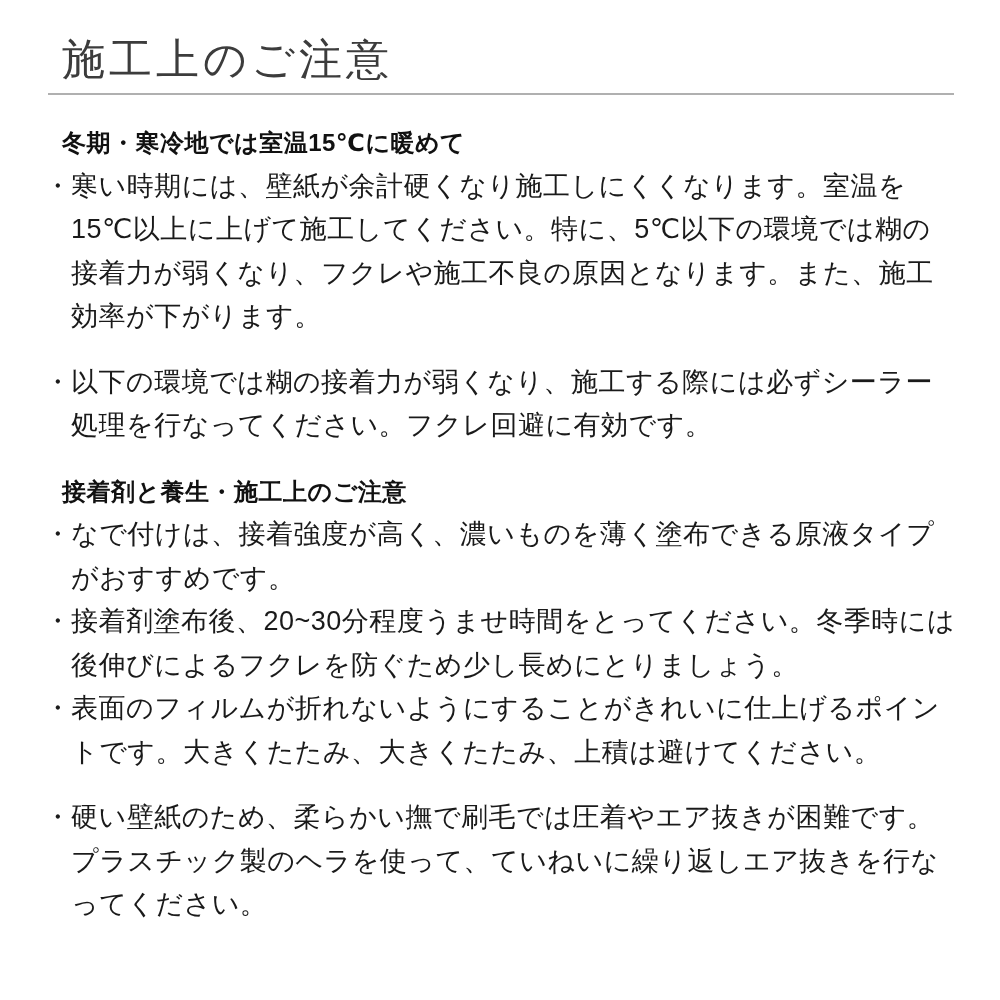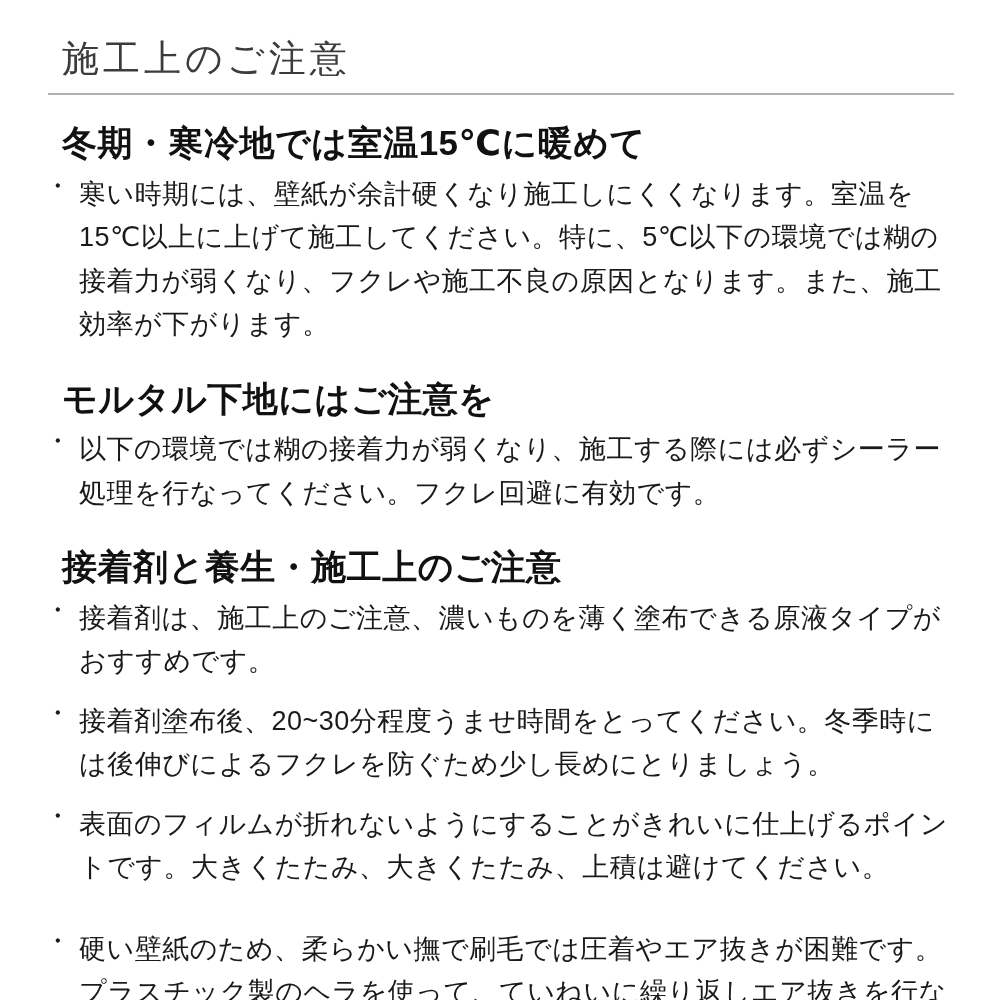--- a/index.html
+++ b/index.html
@@ -14,41 +14,41 @@
     color: #1a1a1a;
     box-sizing: border-box;
   }
   .page {
     box-sizing: border-box;
     width: 1000px;
     min-height: 1000px;
     padding: 32px 44px 40px 42px;
   }
   .doc-title {
-    font-size: 37px;
+    font-size: 43px;
     font-weight: 400;
     color: #3c3c3c;
     letter-spacing: 4px;
     margin: 6px 0 0 20px;
     line-height: 42px;
   }
   .title-divider {
     border: none;
     border-top: 2px solid #b0b0b0;
     margin: 13px 2px 0 6px;
     height: 0;
   }
   .section {
     margin-top: 22px;
   }
   .section:first-of-type {
     margin-top: 26px;
   }
   .section-heading {
-    font-size: 35px;
+    font-size: 24px;
     font-weight: 700;
     color: #111111;
     margin: 0 0 0 20px;
     line-height: 43.5px;
     letter-spacing: 0.5px;
   }
   .bullet {
     display: flex;
     align-items: flex-start;
     font-size: 27px;
@@ -56,53 +56,52 @@
     color: #1a1a1a;
   }
   .bullet-marker {
     flex: 0 0 20px;
     text-align: left;
     padding-left: 2px;
     color: #1a1a1a;
   }
   .bullet-text {
     flex: 1 1 auto;
-    margin: 8px;
+    margin: 0;
     letter-spacing: 0.5px;
   }
 </style>
 </head>
 <body>
 
 <div class="page">
 
   <h1 class="doc-title">施工上のご注意</h1>
   <hr class="title-divider">
 
   <section class="section">
     <h2 class="section-heading">冬期・寒冷地では室温15℃に暖めて</h2>
     <div class="bullet">
       <span class="bullet-marker">・</span>
       <p class="bullet-text">寒い時期には、壁紙が余計硬くなり施工しにくくなります。室温を15℃以上に上げて施工してください。特に、5℃以下の環境では糊の接着力が弱くなり、フクレや施工不良の原因となります。また、施工効率が下がります。</p>
     </div>
   </section>
 
   <section class="section">
-    <h2 class="section-heading">モルタル下地にはご注意を</h2>
     <div class="bullet">
       <span class="bullet-marker">・</span>
       <p class="bullet-text">以下の環境では糊の接着力が弱くなり、施工する際には必ずシーラー処理を行なってください。フクレ回避に有効です。</p>
     </div>
   </section>
 
   <section class="section">
     <h2 class="section-heading">接着剤と養生・施工上のご注意</h2>
     <div class="bullet">
       <span class="bullet-marker">・</span>
-      <p class="bullet-text">接着剤は、施工上のご注意、濃いものを薄く塗布できる原液タイプがおすすめです。</p>
+      <p class="bullet-text">なで付けは、接着強度が高く、濃いものを薄く塗布できる原液タイプがおすすめです。</p>
     </div>
     <div class="bullet">
       <span class="bullet-marker">・</span>
       <p class="bullet-text">接着剤塗布後、20~30分程度うませ時間をとってください。冬季時には後伸びによるフクレを防ぐため少し長めにとりましょう。</p>
     </div>
     <div class="bullet">
       <span class="bullet-marker">・</span>
       <p class="bullet-text">表面のフィルムが折れないようにすることがきれいに仕上げるポイントです。大きくたたみ、大きくたたみ、上積は避けてください。</p>
     </div>
   </section>

